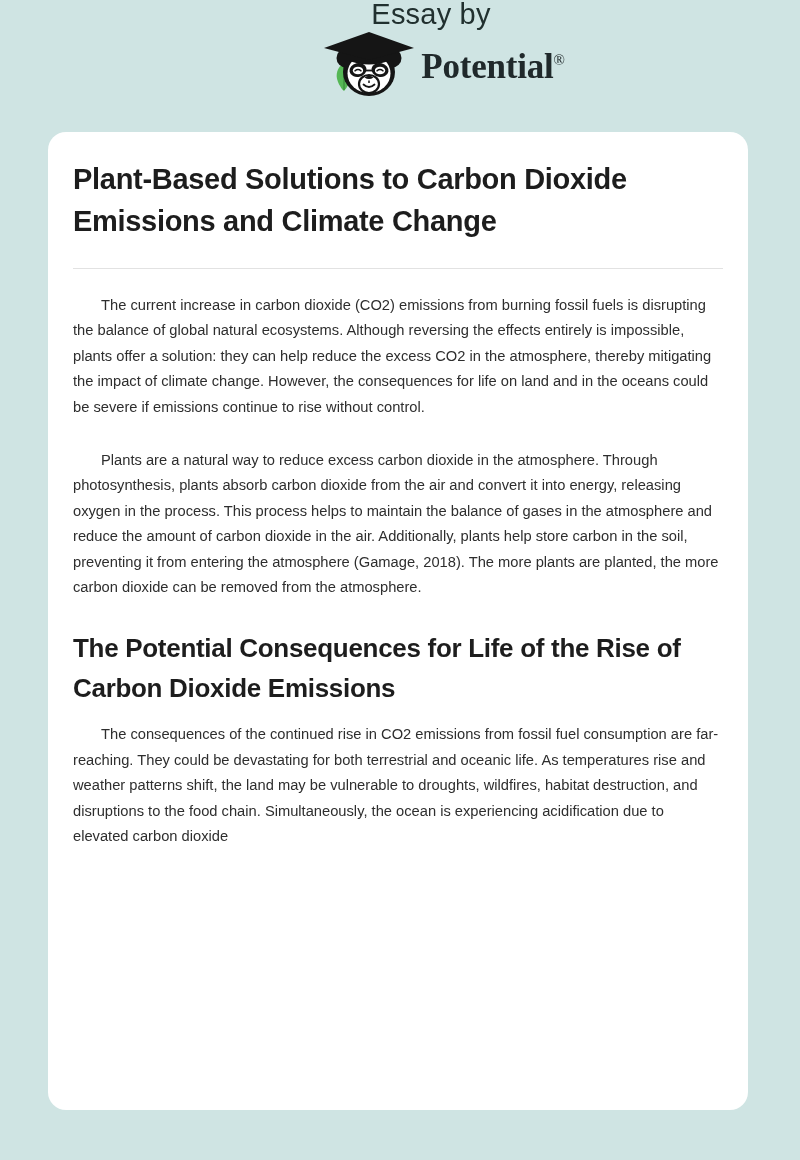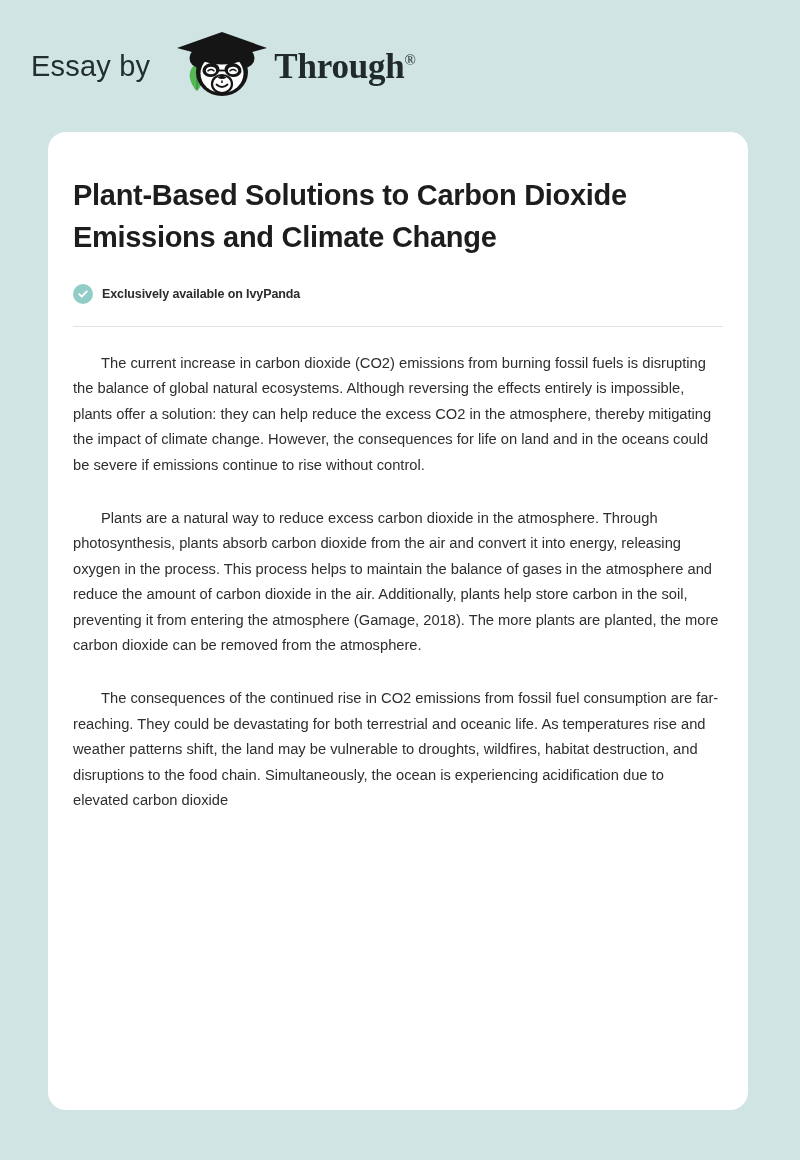--- a/index.html
+++ b/index.html
@@ -22,21 +22,22 @@
   }
 
   
   .site-header {
     position: absolute;
     left: 0; top: 0;
     width: 800px;
     height: 132px;
     display: flex;
     align-items: center;
-    padding-left: 31px;
+    padding-left: 62px;
+    flex-direction: column;
   }
 
   .essay-by {
     font-family: "Liberation Sans", sans-serif;
     font-size: 29px;
     font-weight: 400;
     color: #21302f;
     letter-spacing: 0.2px;
     line-height: 1;
   }
@@ -73,21 +74,21 @@
 
   
   .paper {
     position: absolute;
     left: 48px;
     top: 132px;
     width: 700px;
     height: 978px;
     background: #ffffff;
     border-radius: 18px;
-    padding: 42px 25px 0 25px;
+    padding: 26px 25px 0 25px;
     overflow: hidden;
   }
 
   .doc-title {
     font-family: "Liberation Sans", sans-serif;
     font-size: 29px;
     line-height: 42px;
     font-weight: 700;
     color: #1d1d1d;
     letter-spacing: -0.3px;
@@ -192,45 +193,38 @@
           <ellipse cx="56" cy="55" rx="10" ry="9" fill="#ffffff" stroke="#151515" stroke-width="2.2"></ellipse>
           <path d="M51.5 48.5 q4.5 -3.4 9 0 q-4.5 3.2 -9 0 Z" fill="#151515"></path>
           <path d="M56 51.5 L56 54" stroke="#151515" stroke-width="1.5" fill="none"></path>
           <path d="M50.5 55.5 q5.5 5 11 0" stroke="#151515" stroke-width="1.8" fill="none" stroke-linecap="round"></path>
 
           <path d="M34 24 q22 -11 44 0 l0 7 q-22 9 -44 0 Z" fill="#151515"></path>
 
           <path d="M56 3 L101 19 L56 31 L11 19 Z" fill="#151515"></path>
         </svg>
       </span>
-      <span class="brand-word"><span>Through</span><span class="reg">®</span></span>
+      <span class="brand-word"><span>Potential</span><span class="reg">®</span></span>
     </a>
   </div>
 
   <div class="paper">
 
     <h1 class="doc-title">Plant-Based Solutions to Carbon Dioxide Emissions and Climate Change</h1>
 
-    <div class="exclusive-row">
-      <span class="check-badge">
-        <svg width="12" height="12" viewBox="0 0 12 12" xmlns="http://www.w3.org/2000/svg" aria-hidden="true">
-          <path d="M2.2 6.2 L4.7 8.7 L9.8 3.4" stroke="#ffffff" stroke-width="1.9" fill="none" stroke-linecap="round" stroke-linejoin="round"></path>
-        </svg>
-      </span>
-      <span class="exclusive-text">Exclusively available on IvyPanda</span>
-    </div>
 
     <hr class="divider">
 
     <div class="section-block">
       <p class="body-par">The current increase in carbon dioxide (CO2) emissions from burning fossil fuels is disrupting the balance of global natural ecosystems. Although reversing the effects entirely is impossible, plants offer a solution: they can help reduce the excess CO2 in the atmosphere, thereby mitigating the impact of climate change. However, the consequences for life on land and in the oceans could be severe if emissions continue to rise without control.</p>
     </div>
 
     <div class="section-block">
       <p class="body-par">Plants are a natural way to reduce excess carbon dioxide in the atmosphere. Through photosynthesis, plants absorb carbon dioxide from the air and convert it into energy, releasing oxygen in the process. This process helps to maintain the balance of gases in the atmosphere and reduce the amount of carbon dioxide in the air. Additionally, plants help store carbon in the soil, preventing it from entering the atmosphere (Gamage, 2018). The more plants are planted, the more carbon dioxide can be removed from the atmosphere.</p>
     </div>
 
     <div class="section-block">
+      <h2 class="section-heading">The Potential Consequences for Life of the Rise of Carbon Dioxide Emissions</h2>
       <p class="body-par">The consequences of the continued rise in CO2 emissions from fossil fuel consumption are far-reaching. They could be devastating for both terrestrial and oceanic life. As temperatures rise and weather patterns shift, the land may be vulnerable to droughts, wildfires, habitat destruction, and disruptions to the food chain. Simultaneously, the ocean is experiencing acidification due to elevated carbon dioxide</p>
     </div>
 
   </div>
 </div>
 
 </body></html>

